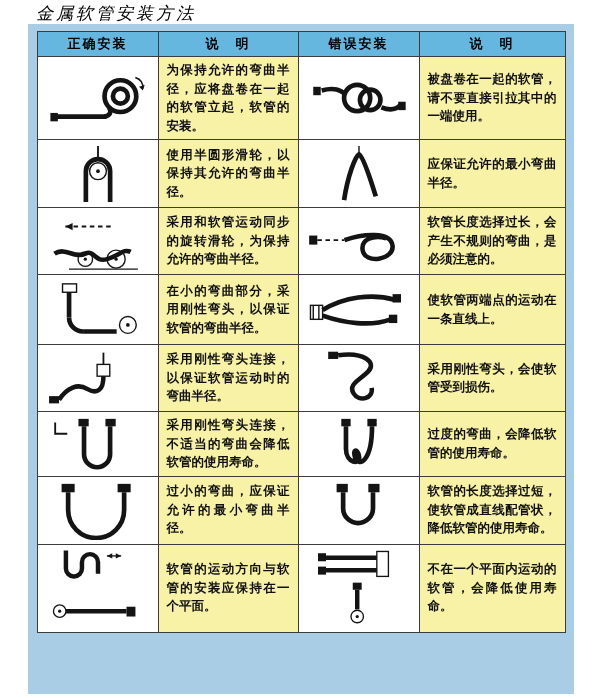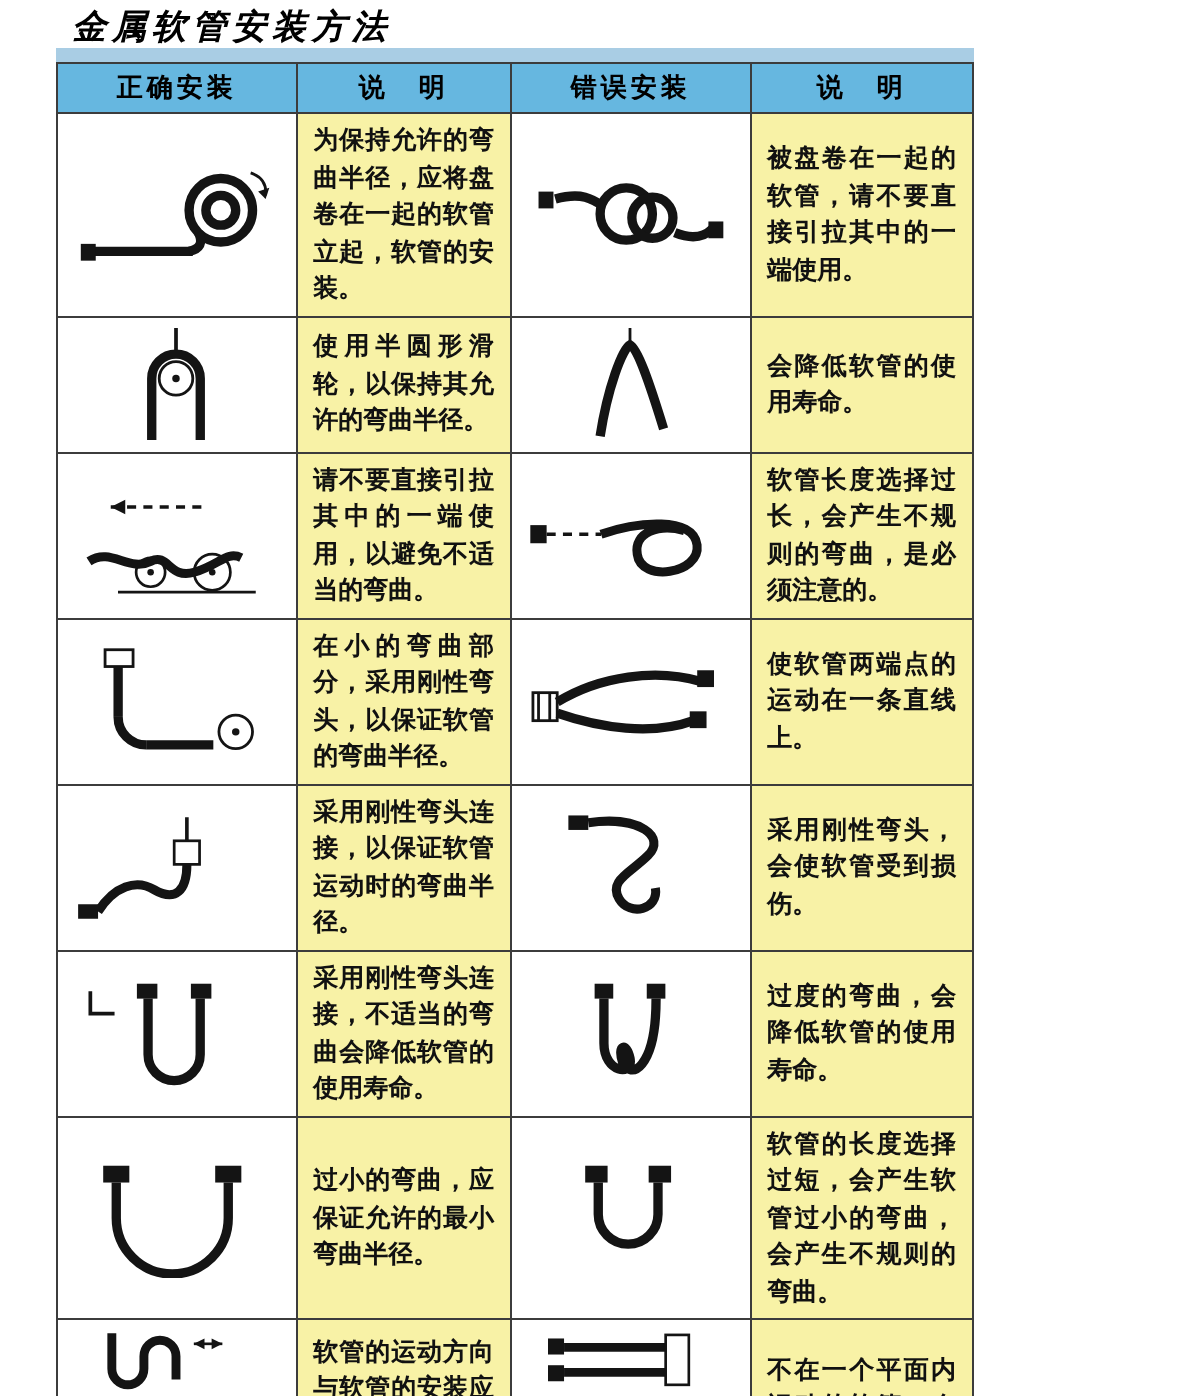--- a/index.html
+++ b/index.html
@@ -2,25 +2,25 @@
 <html><head>
 <meta charset="utf-8">
 <style>
   html,body{margin:0;padding:0;}
   body{
     width:600px;height:698px;position:relative;background:#ffffff;
     font-family:"Liberation Sans","DejaVu Sans",sans-serif;color:#141414;
     overflow:hidden;
   }
   .page-title{
-    position:absolute;left:36px;top:2px;font-size:17px;font-weight:bold;
+    position:absolute;left:36px;top:2px;font-size:17px;font-weight:normal;
     font-style:italic;letter-spacing:3px;color:#000;
   }
   .panel{
-    position:absolute;left:28px;top:24px;width:459px;height:670px;
+    position:absolute;left:28px;top:24px;width:546px;height:670px;
     background:#a9cde4;
   }
   table.install{
     border-collapse:collapse;table-layout:fixed;margin:7px auto 0;
     background:#ffffff;
   }
   table.install th,table.install td{border:1px solid #3c3c3c;overflow:hidden;}
   table.install thead th{
     background:#66b7e0;height:22px;font-size:13px;font-weight:bold;
     letter-spacing:2px;color:#000;text-align:center;
@@ -96,37 +96,37 @@
               <circle class="blk" cx="60" cy="29" r="2"></circle>
       </svg>
     </td>
     <td class="desc-cell">使用半圆形滑轮，以保持其允许的弯曲半径。</td>
     <td class="img-cell">
       <svg width="112" height="60" viewBox="0 0 120 64">
         <line class="thin" x1="60" y1="2" x2="60" y2="11"></line>
         <path class="hose" d="M44,60 C48,34 56,13 60,11 C64,13 70,30 78,56"></path>
       </svg>
     </td>
-    <td class="desc-cell">会降低软管的使用寿命。</td>
+    <td class="desc-cell">应保证允许的最小弯曲半径。</td>
   </tr>
 
   <tr style="height:67px">
     <td class="img-cell">
       <svg width="112" height="58" viewBox="0 0 120 64">
         <line class="dash" x1="24" y1="16" x2="76" y2="16"></line>
               <path class="blk" d="M24,16 l8,-4 v8 z"></path>
         <path class="hose" d="M12,46 C24,38 34,52 46,46 C56,41 56,56 70,52 C84,48 88,40 96,44"></path>
         <circle class="thin" cx="46" cy="52" r="8"></circle>
               <circle class="blk" cx="46" cy="52" r="1.8"></circle>
         <circle class="thin" cx="80" cy="52" r="10"></circle>
               <circle class="blk" cx="80" cy="52" r="1.8"></circle>
         <line class="thin" x1="28" y1="63" x2="104" y2="63"></line>
       </svg>
     </td>
-    <td class="desc-cell">请不要直接引拉其中的一端使用，以避免不适当的弯曲。</td>
+    <td class="desc-cell">采用和软管运动同步的旋转滑轮，为保持允许的弯曲半径。</td>
     <td class="img-cell">
       <svg width="112" height="58" viewBox="0 0 120 64">
         <rect class="blk" x="5" y="26" width="9" height="10"></rect>
         <line class="dash" x1="14" y1="31" x2="44" y2="31"></line>
         <path class="hose" d="M44,31 C64,24 95,21 97,37 C99,53 66,58 64,42 C62,30 76,25 90,29"></path>
       </svg>
     </td>
     <td class="desc-cell">软管长度选择过长，会产生不规则的弯曲，是必须注意的。</td>
   </tr>
 
@@ -205,21 +205,21 @@
       </svg>
     </td>
     <td class="desc-cell">过小的弯曲，应保证允许的最小弯曲半径。</td>
     <td class="img-cell">
       <svg width="112" height="60" viewBox="0 0 120 64">
         <rect class="blk" x="36" y="4" width="12" height="9"></rect>
         <rect class="blk" x="70" y="4" width="12" height="9"></rect>
         <path class="hose" d="M43,13 L43,30 A16,16 0 0 0 75,30 L75,13"></path>
       </svg>
     </td>
-    <td class="desc-cell">软管的长度选择过短，会产生软管过小的弯曲，会产生不规则的弯曲。</td>
+    <td class="desc-cell">软管的长度选择过短，使软管成直线配管状，降低软管的使用寿命。</td>
   </tr>
 
   <tr style="height:88px">
     <td class="img-cell">
       <svg width="112" height="82" viewBox="0 0 120 92">
         <path class="hose" d="M24,4 L24,24 A9,9 0 0 0 42,24 L42,17 A9,9 0 0 1 60,17 L60,30"></path>
         <path class="thin" d="M70,10 h16"></path>
               <path class="blk" d="M70,10 l6,-3 v6 z"></path>
               <path class="blk" d="M86,10 l-6,-3 v6 z"></path>
         <circle class="thin" cx="17" cy="72" r="7"></circle>

